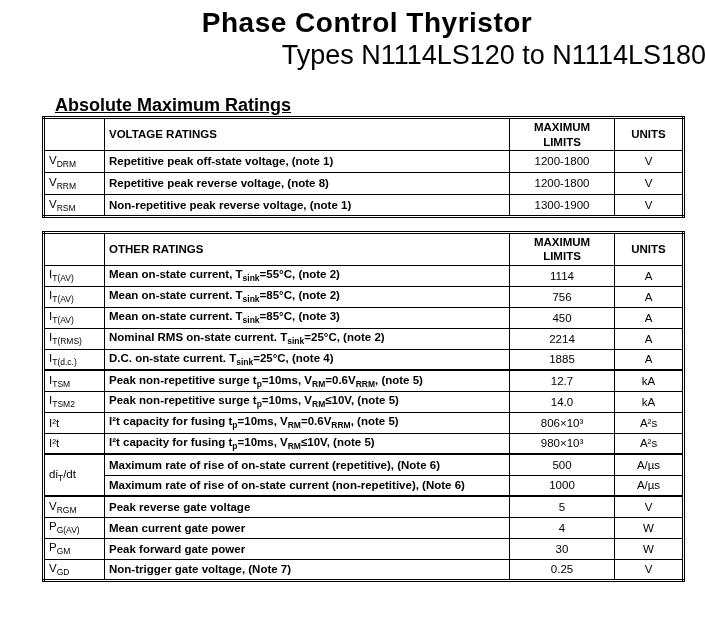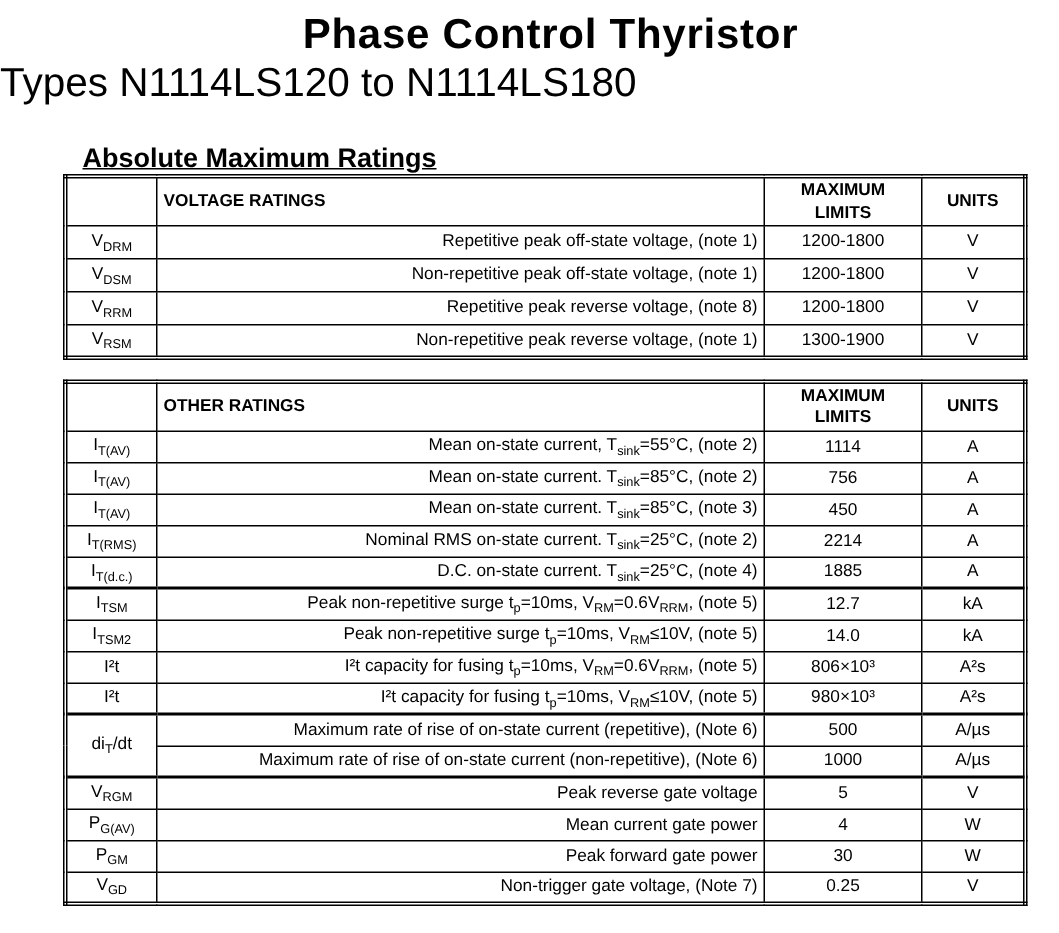--- a/index.html
+++ b/index.html
@@ -15,21 +15,21 @@
   .title {
     margin-top: 7px;
     text-align: center;
     font-size: 28px;
     font-weight: bold;
     letter-spacing: 0.5px;
     line-height: 1.15;
     padding-left: 28px;
   }
   .subtitle {
-    text-align: left;
+    text-align: right;
     font-size: 27px;
     font-weight: normal;
     line-height: 1.15;
     margin-top: 1px;
   }
   .section-heading {
     margin: 24px 0 0 55px;
     font-size: 18px;
     font-weight: bold;
     text-decoration: underline;
@@ -60,23 +60,23 @@
   }
   th.lim-h {
     text-align: center;
     font-size: 12px;
     white-space: pre-line;
     line-height: 1.2;
   }
   th.unit-h { text-align: center; font-size: 12px; }
   table.first tr.data-row td { height: 22px; }
   table.second tr.data-row td { height: 21px; }
-  td.sym { font-size: 12px; padding-left: 3px; white-space: nowrap; text-align: center; }
+  td.sym { font-size: 12px; padding-left: 3px; white-space: nowrap; }
   td.sym sub, td.desc sub { font-size: 8.5px; }
-  td.desc { text-align: right; padding-left: 6px; }
+  td.desc { text-align: left; padding-left: 6px; font-weight: bold; }
   td.lim { text-align: center; }
   td.unit { text-align: center; }
   tr.group-start td { border-top: 2px solid #000; }
 </style>
 </head>
 <body>
 
 <h1 class="title">Phase Control Thyristor</h1>
 <div class="subtitle">Types N1114LS120 to N1114LS180</div>
 <div class="section-heading">Absolute Maximum Ratings</div>
@@ -96,26 +96,20 @@
 LIMITS</th>
     <th class="unit-h">UNITS</th>
   </tr>
   <tr class="data-row">
     <td class="sym">V<sub>DRM</sub></td>
     <td class="desc">Repetitive peak off-state voltage, (note 1)</td>
     <td class="lim">1200-1800</td>
     <td class="unit">V</td>
   </tr>
   <tr class="data-row">
-    <td class="sym">V<sub>DSM</sub></td>
-    <td class="desc">Non-repetitive peak off-state voltage, (note 1)</td>
-    <td class="lim">1200-1800</td>
-    <td class="unit">V</td>
-  </tr>
-  <tr class="data-row">
     <td class="sym">V<sub>RRM</sub></td>
     <td class="desc">Repetitive peak reverse voltage, (note 8)</td>
     <td class="lim">1200-1800</td>
     <td class="unit">V</td>
   </tr>
   <tr class="data-row">
     <td class="sym">V<sub>RSM</sub></td>
     <td class="desc">Non-repetitive peak reverse voltage, (note 1)</td>
     <td class="lim">1300-1900</td>
     <td class="unit">V</td>

